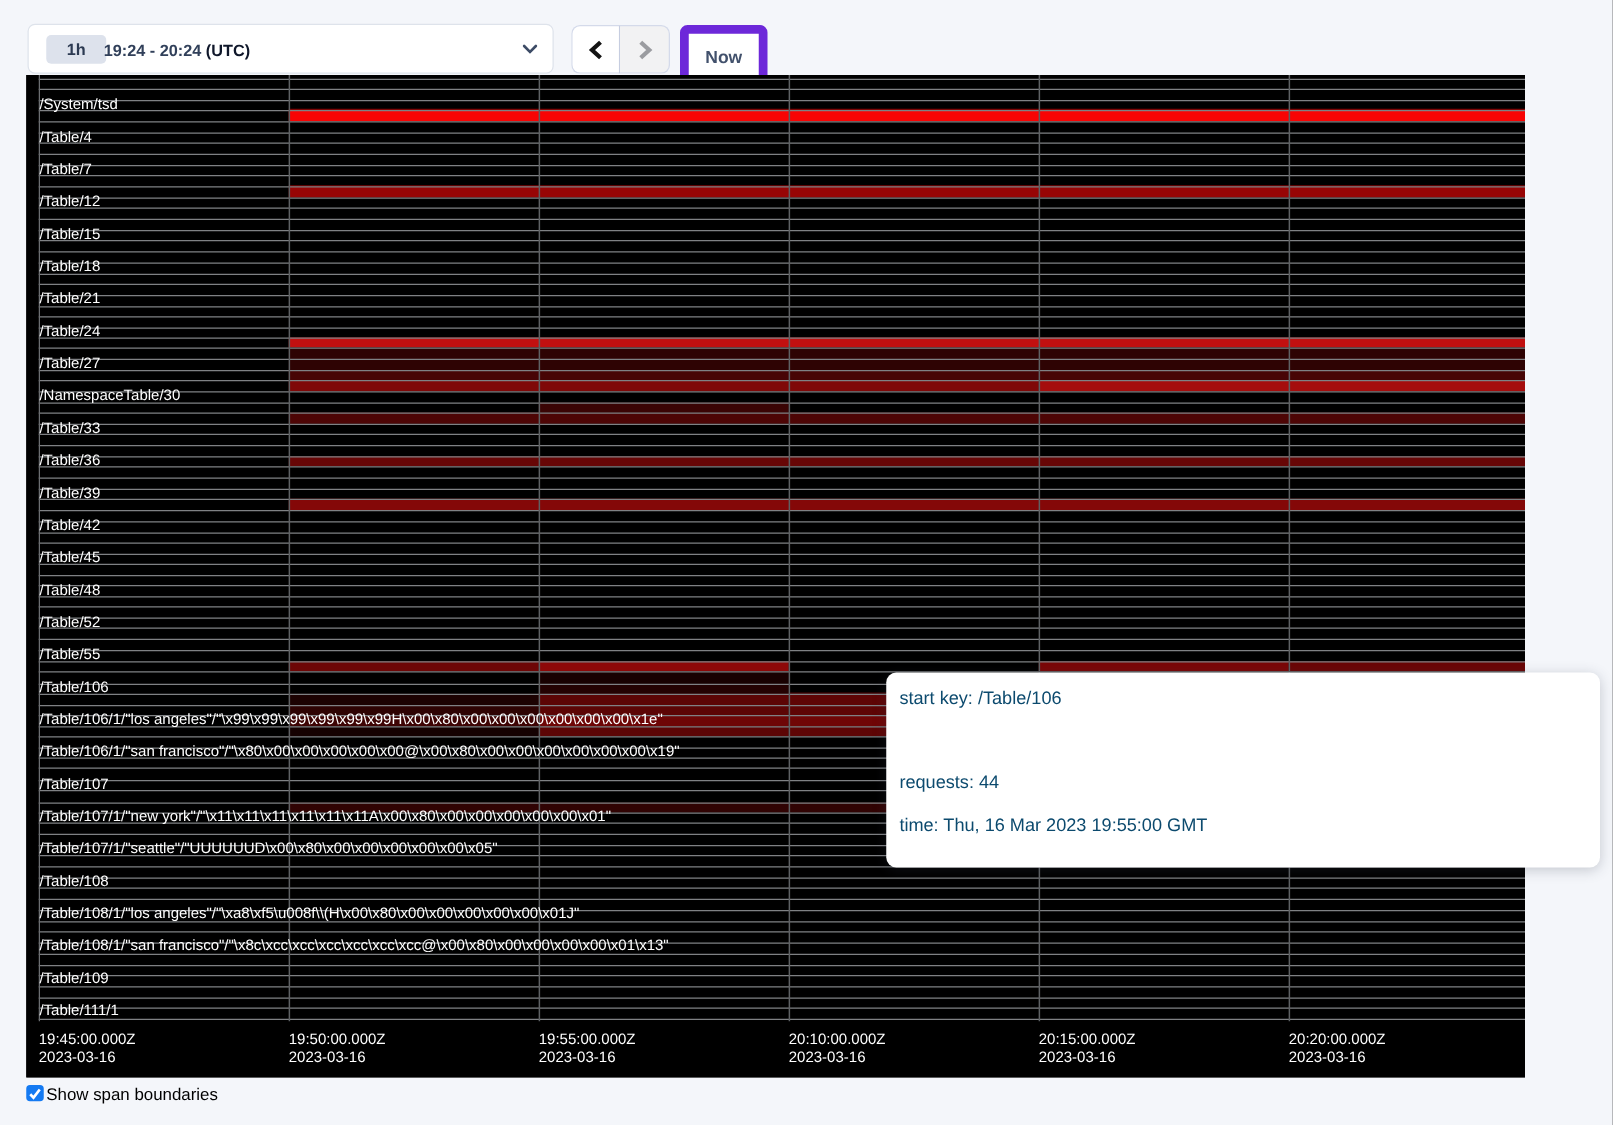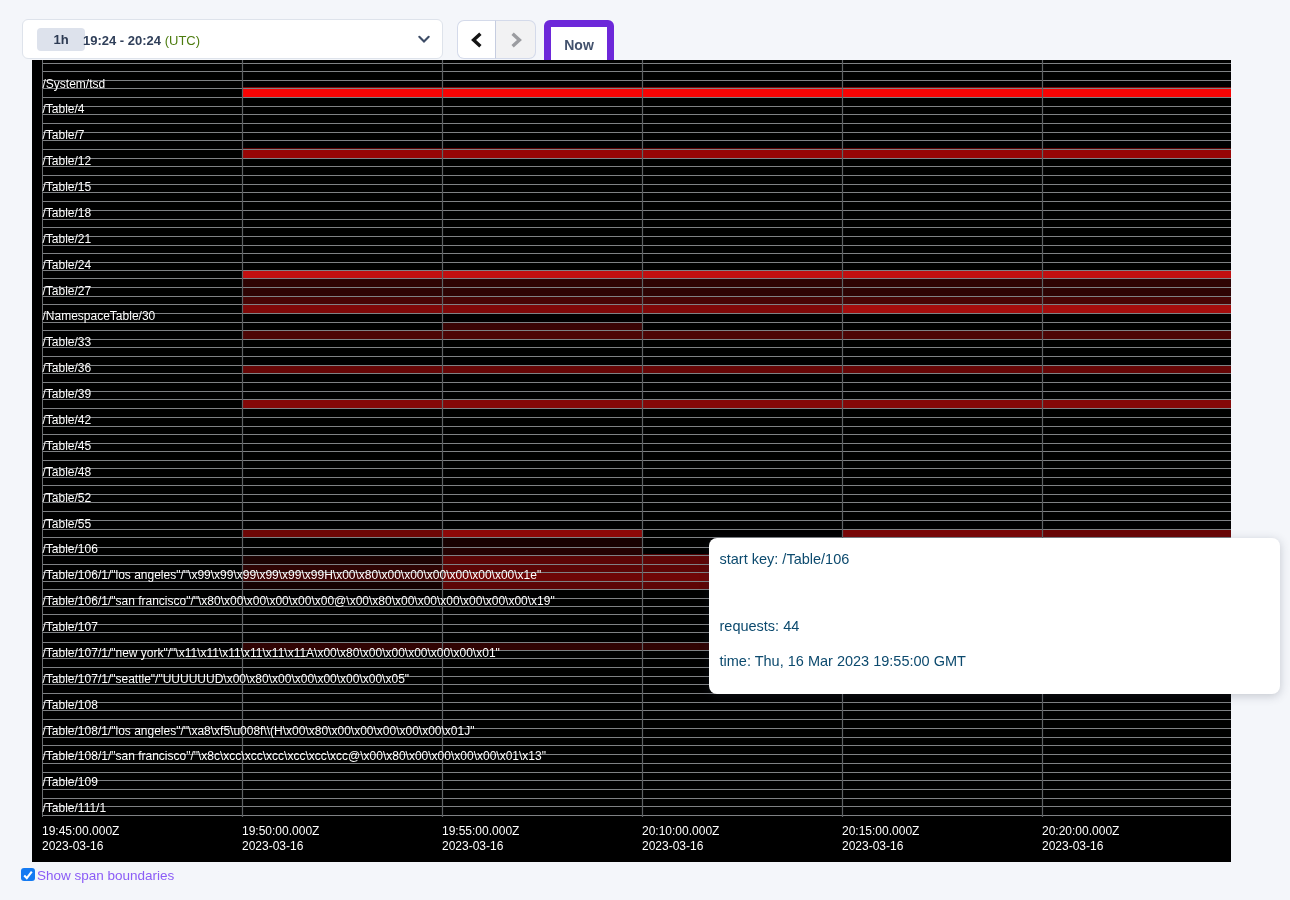--- a/index.html
+++ b/index.html
@@ -1,32 +1,32 @@
 <!DOCTYPE html>
 <html><head><meta charset="utf-8">
 <style>
 html,body{margin:0;padding:0;background:#f4f6fa;width:1290px;height:900px;overflow:hidden;
 font-family:"Liberation Sans",sans-serif;}
 .abs{position:absolute;}
 #selector{left:22px;top:19px;width:419px;height:38px;background:#fff;border:1px solid #dee3eb;border-radius:6px;}
 #badge{left:37px;top:28px;width:48px;height:23px;background:#dde2ec;border-radius:4px;font-size:13px;font-weight:700;color:#2c3a52;text-align:center;line-height:23px;}
 #timetext{left:83px;top:33px;font-size:13px;font-weight:700;color:#31405a;}
-#timetext .utc{font-weight:400;color:#4d7c0f;text-align:right;}
+#timetext .utc{font-weight:700;color:#0f172a;text-align:right;}
 #selchev{left:417px;top:34px;}
 #btn-prev{left:457px;top:20px;width:38px;height:37px;background:#fff;border:1px solid #d4daea;border-right:none;border-radius:7px 0 0 7px;}
 #btn-next{left:495px;top:20px;width:39px;height:37px;background:#f2f2f3;border:1px solid #d4daea;border-left:1px solid #c6cde0;border-radius:0 7px 7px 0;}
 #btn-now{left:544px;top:20px;width:56px;height:37px;background:#fff;border:7px solid #6d28d9;border-radius:6px;font-size:14px;font-weight:700;color:#42516c;text-align:center;line-height:37px;}
 .chev{position:absolute;left:50%;top:50%;transform:translate(-50%,-50%);}
-#chart{left:21px;top:60px;width:1199px;height:802px;background:#000;margin-left:11px;}
+#chart{left:21px;top:60px;width:1199px;height:802px;background:#000;}
 #tooltip{left:709px;top:538px;width:546px;height:128px;background:#fff;border-radius:8px;
 box-shadow:0 2px 10px rgba(50,60,80,0.25);padding:14px 14px 14px 10.5px;z-index:5;}
 #tooltip div{position:absolute;left:10.5px;font-size:14.5px;color:#0c4a6e;white-space:pre;}
 #cbrow{left:22px;top:867.5px;height:14px;}
 #cbox{left:-1px;top:0px;width:13.5px;height:13.5px;background:#147af2;border-radius:3px;}
-#cblabel{left:15px;top:0px;font-size:13.5px;color:#8b5cf6;white-space:pre;}
+#cblabel{left:15px;top:0px;font-size:13.5px;color:#000000;white-space:pre;}
 </style></head>
 <body>
 <div class="abs" id="selector"></div>
 <div class="abs" id="badge">1h</div>
 <div class="abs" id="timetext">19:24 - 20:24 <span class="utc">(UTC)</span></div>
 <svg class="abs" id="selchev" width="14" height="10">
     <path d="M2.3 2.8 L7 7.5 L11.7 2.8" stroke="#3d4c66" stroke-width="2.1" fill="none" stroke-linecap="round"></path>
   </svg>
 <div class="abs" id="btn-prev">
     <svg class="chev" width="16" height="22">

